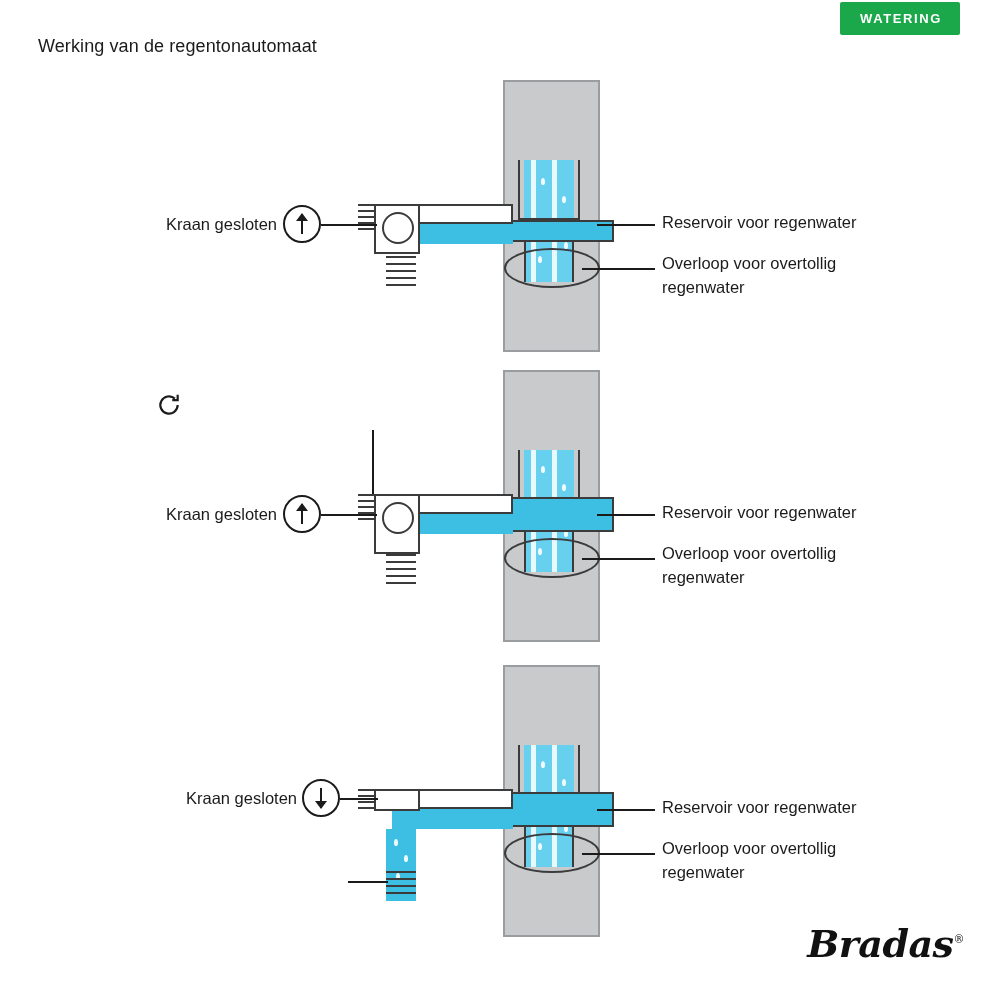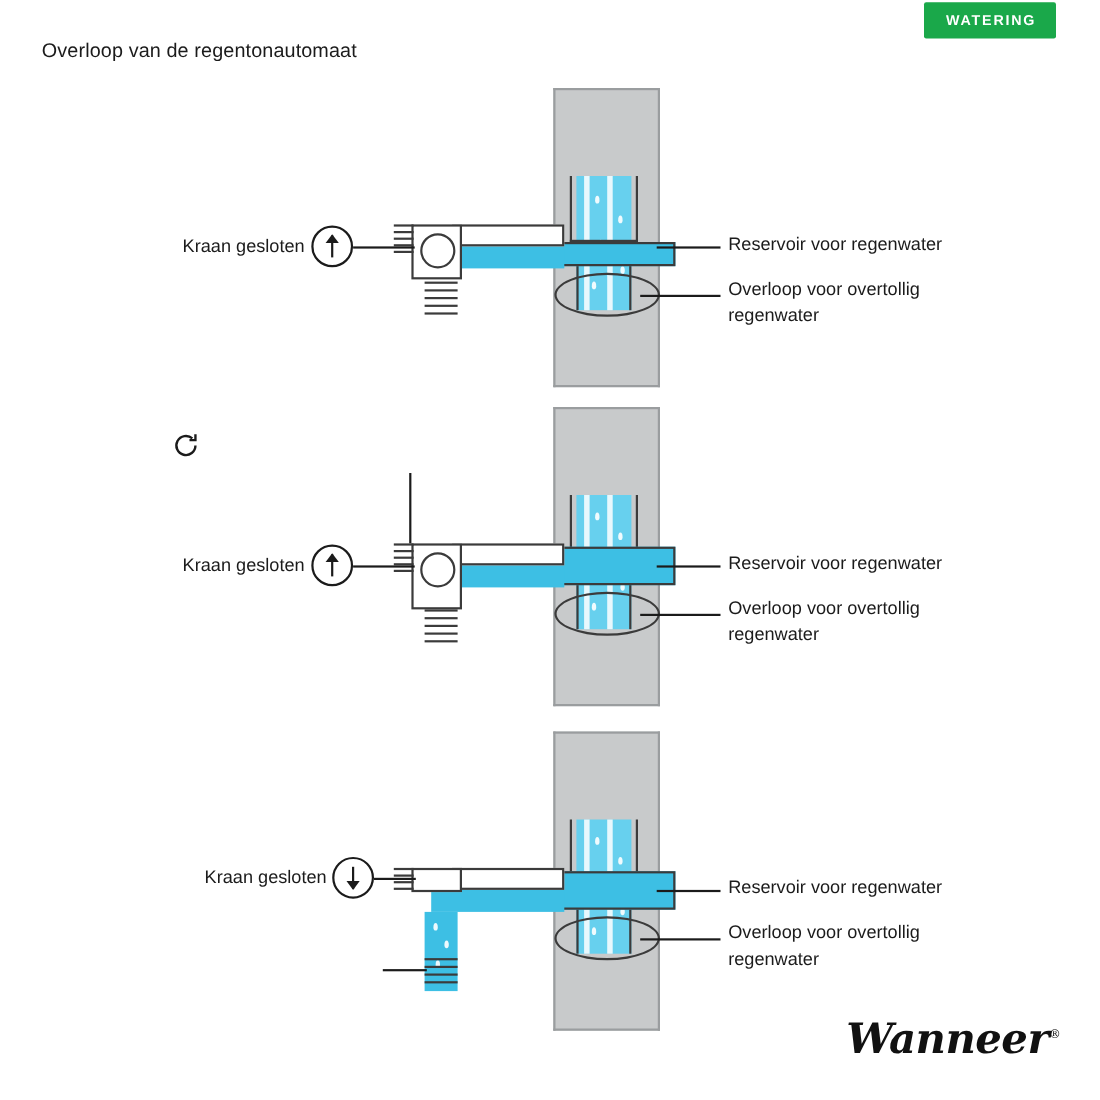--- a/index.html
+++ b/index.html
@@ -87,21 +87,21 @@
     color:#111;letter-spacing:-.5px;
   }
   .logo sup{font-size:11px;font-style:normal;font-weight:normal;vertical-align:super;}
 </style>
 </head>
 <body>
 
 <div class="page">
 
   <div class="badge">WATERING</div>
-  <div class="page-title">Overloop van de regentonautomaat</div>
+  <div class="page-title">Werking van de regentonautomaat</div>
 
   <div class="panel" style="top:0;height:360px;">
 
     <div class="tank tank-top" style="left:491px;top:80px;width:93px;height:160px;"></div>
 
     <div class="tank tank-bottom" style="left:491px;top:240px;width:93px;height:110px;"></div>
 
     <div class="pipe-col" style="left:512px;top:160px;width:50px;height:122px;">
       <div class="streak" style="left:7px;"></div>
       <div class="streak" style="left:28px;"></div>
@@ -274,16 +274,16 @@
 
     <div class="lead h" style="left:585px;top:224px;width:58px;"></div>
     <div class="label" style="left:650px;top:210px;width:320px;">Reservoir voor regenwater</div>
 
     <div class="lead h" style="left:570px;top:268px;width:73px;"></div>
     <div class="label" style="left:650px;top:251px;width:320px;">Overloop voor overtollig
 regenwater</div>
   </div>
 
   <div class="logo">
-    <span>Wanneer</span><sup>®</sup>
+    <span>Bradas</span><sup>®</sup>
   </div>
 
 </div>
 
 </body></html>

